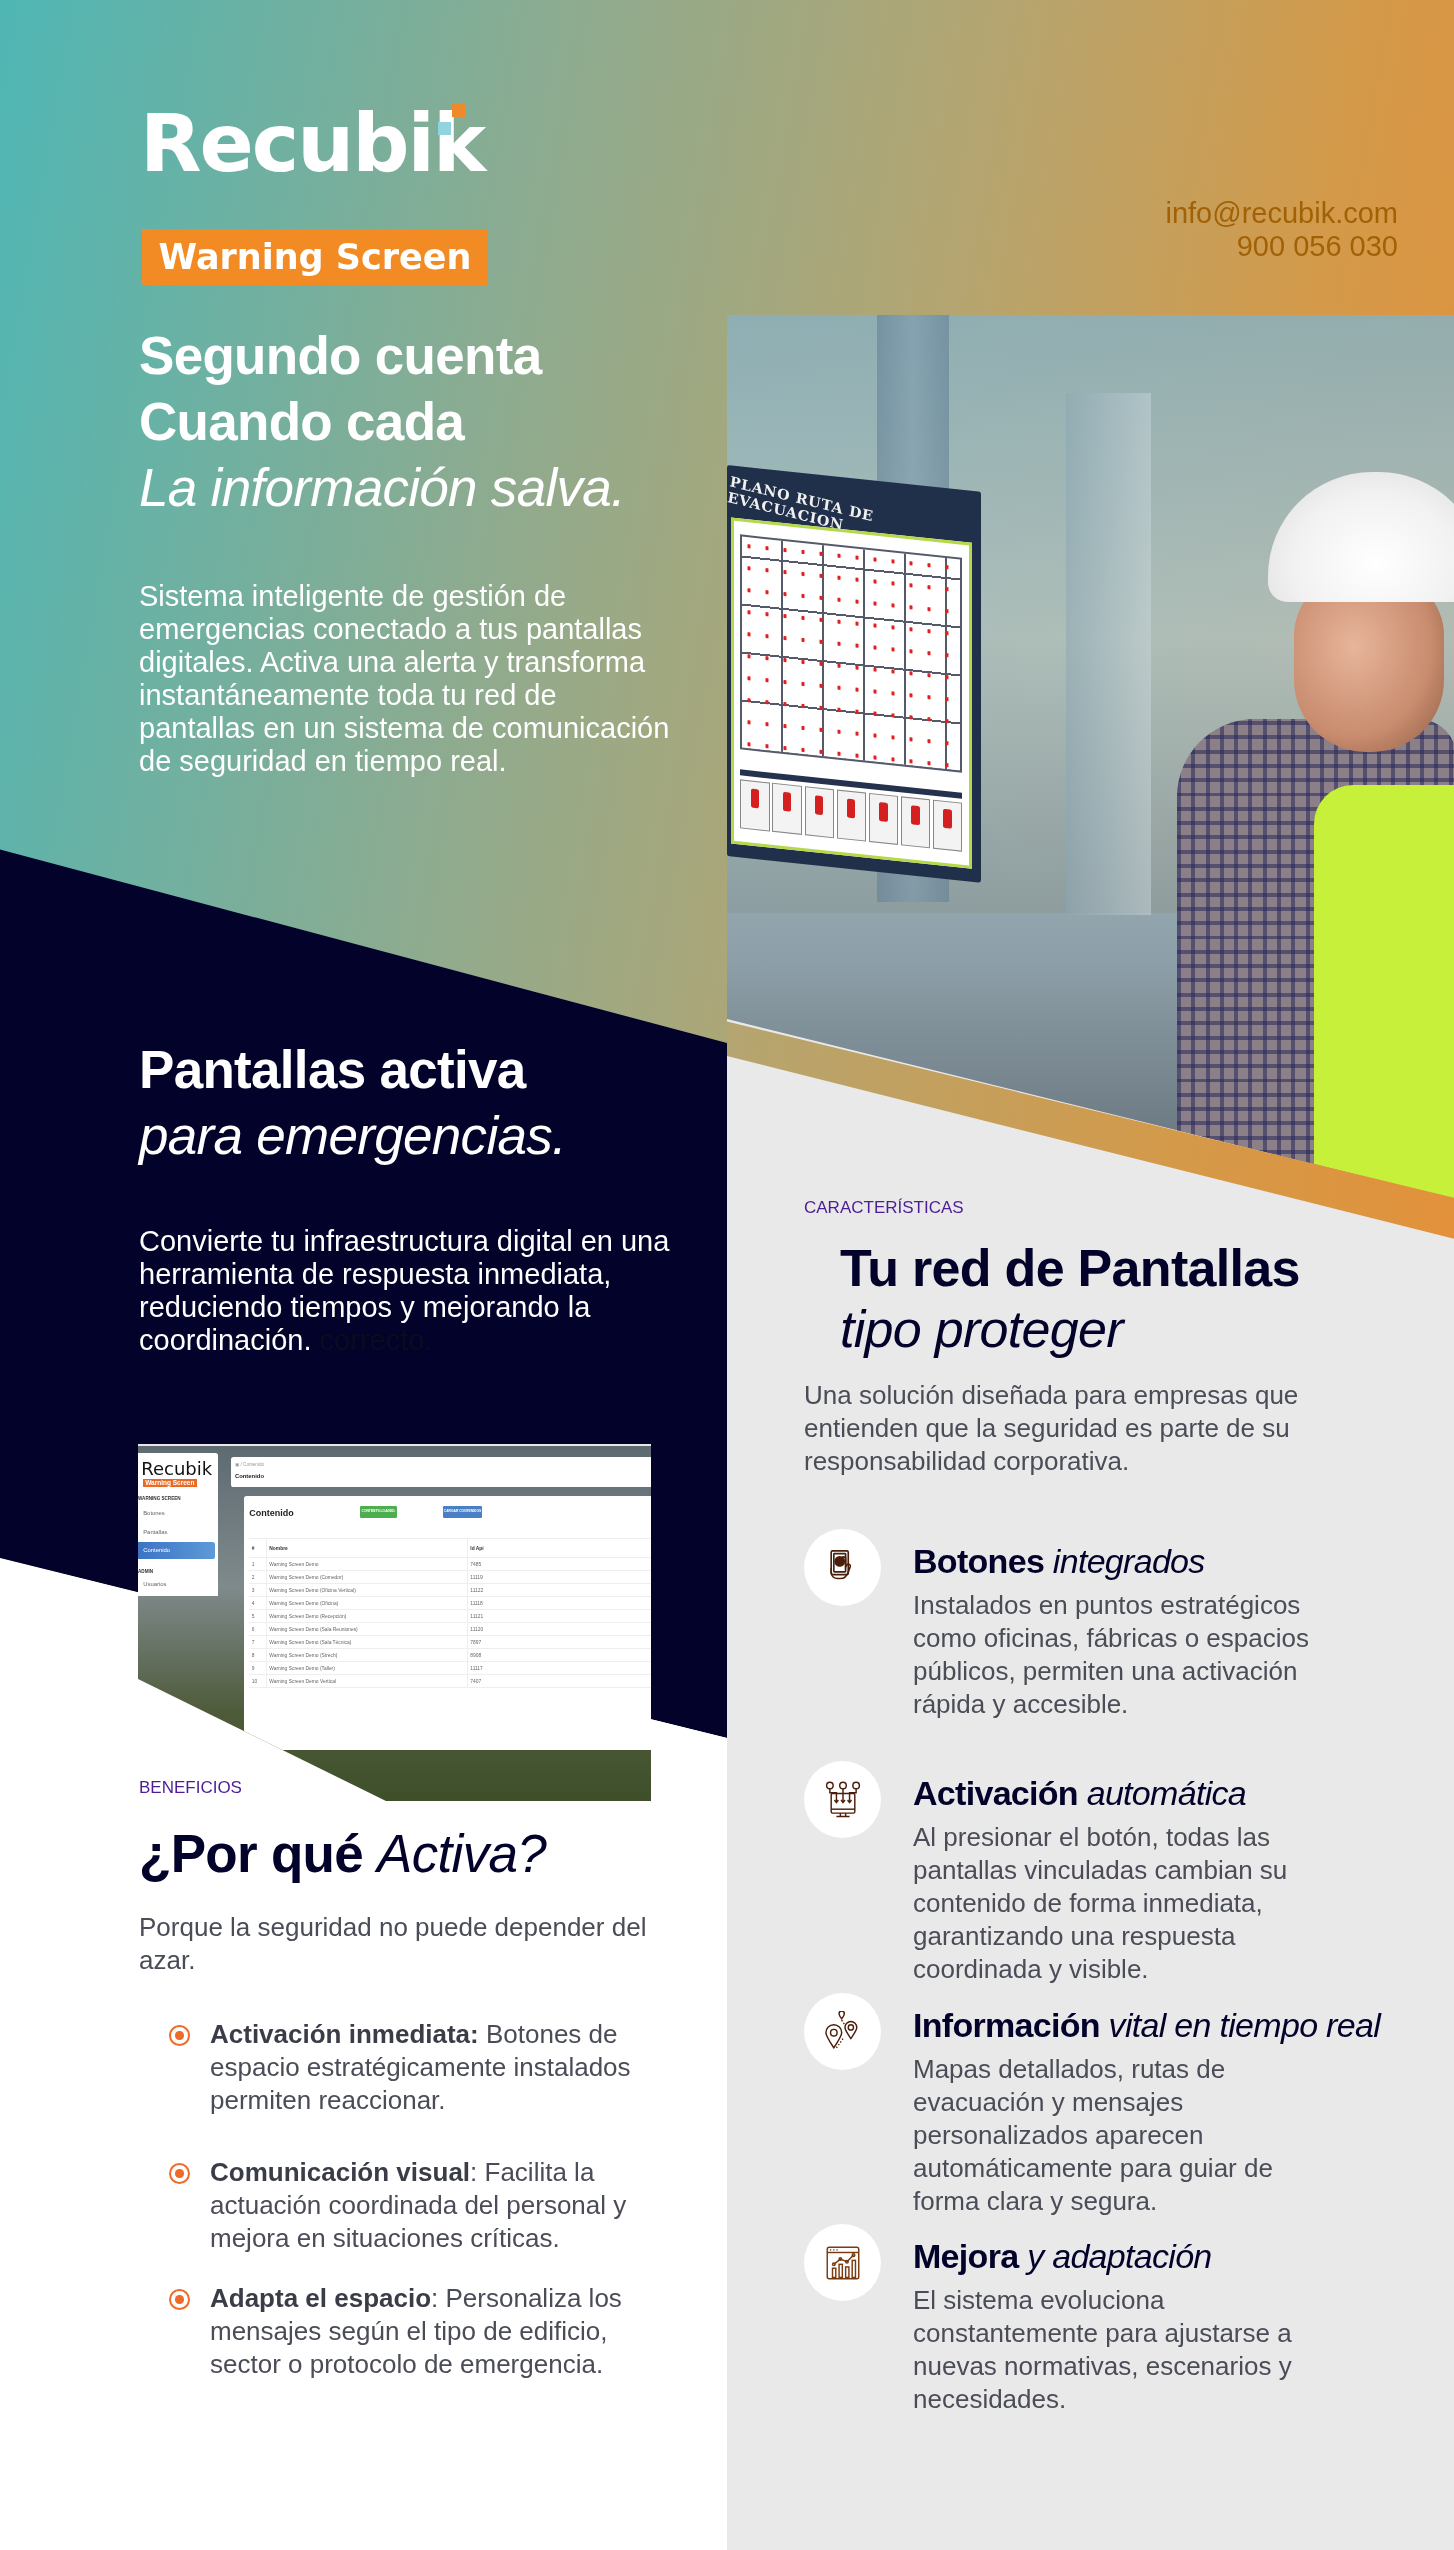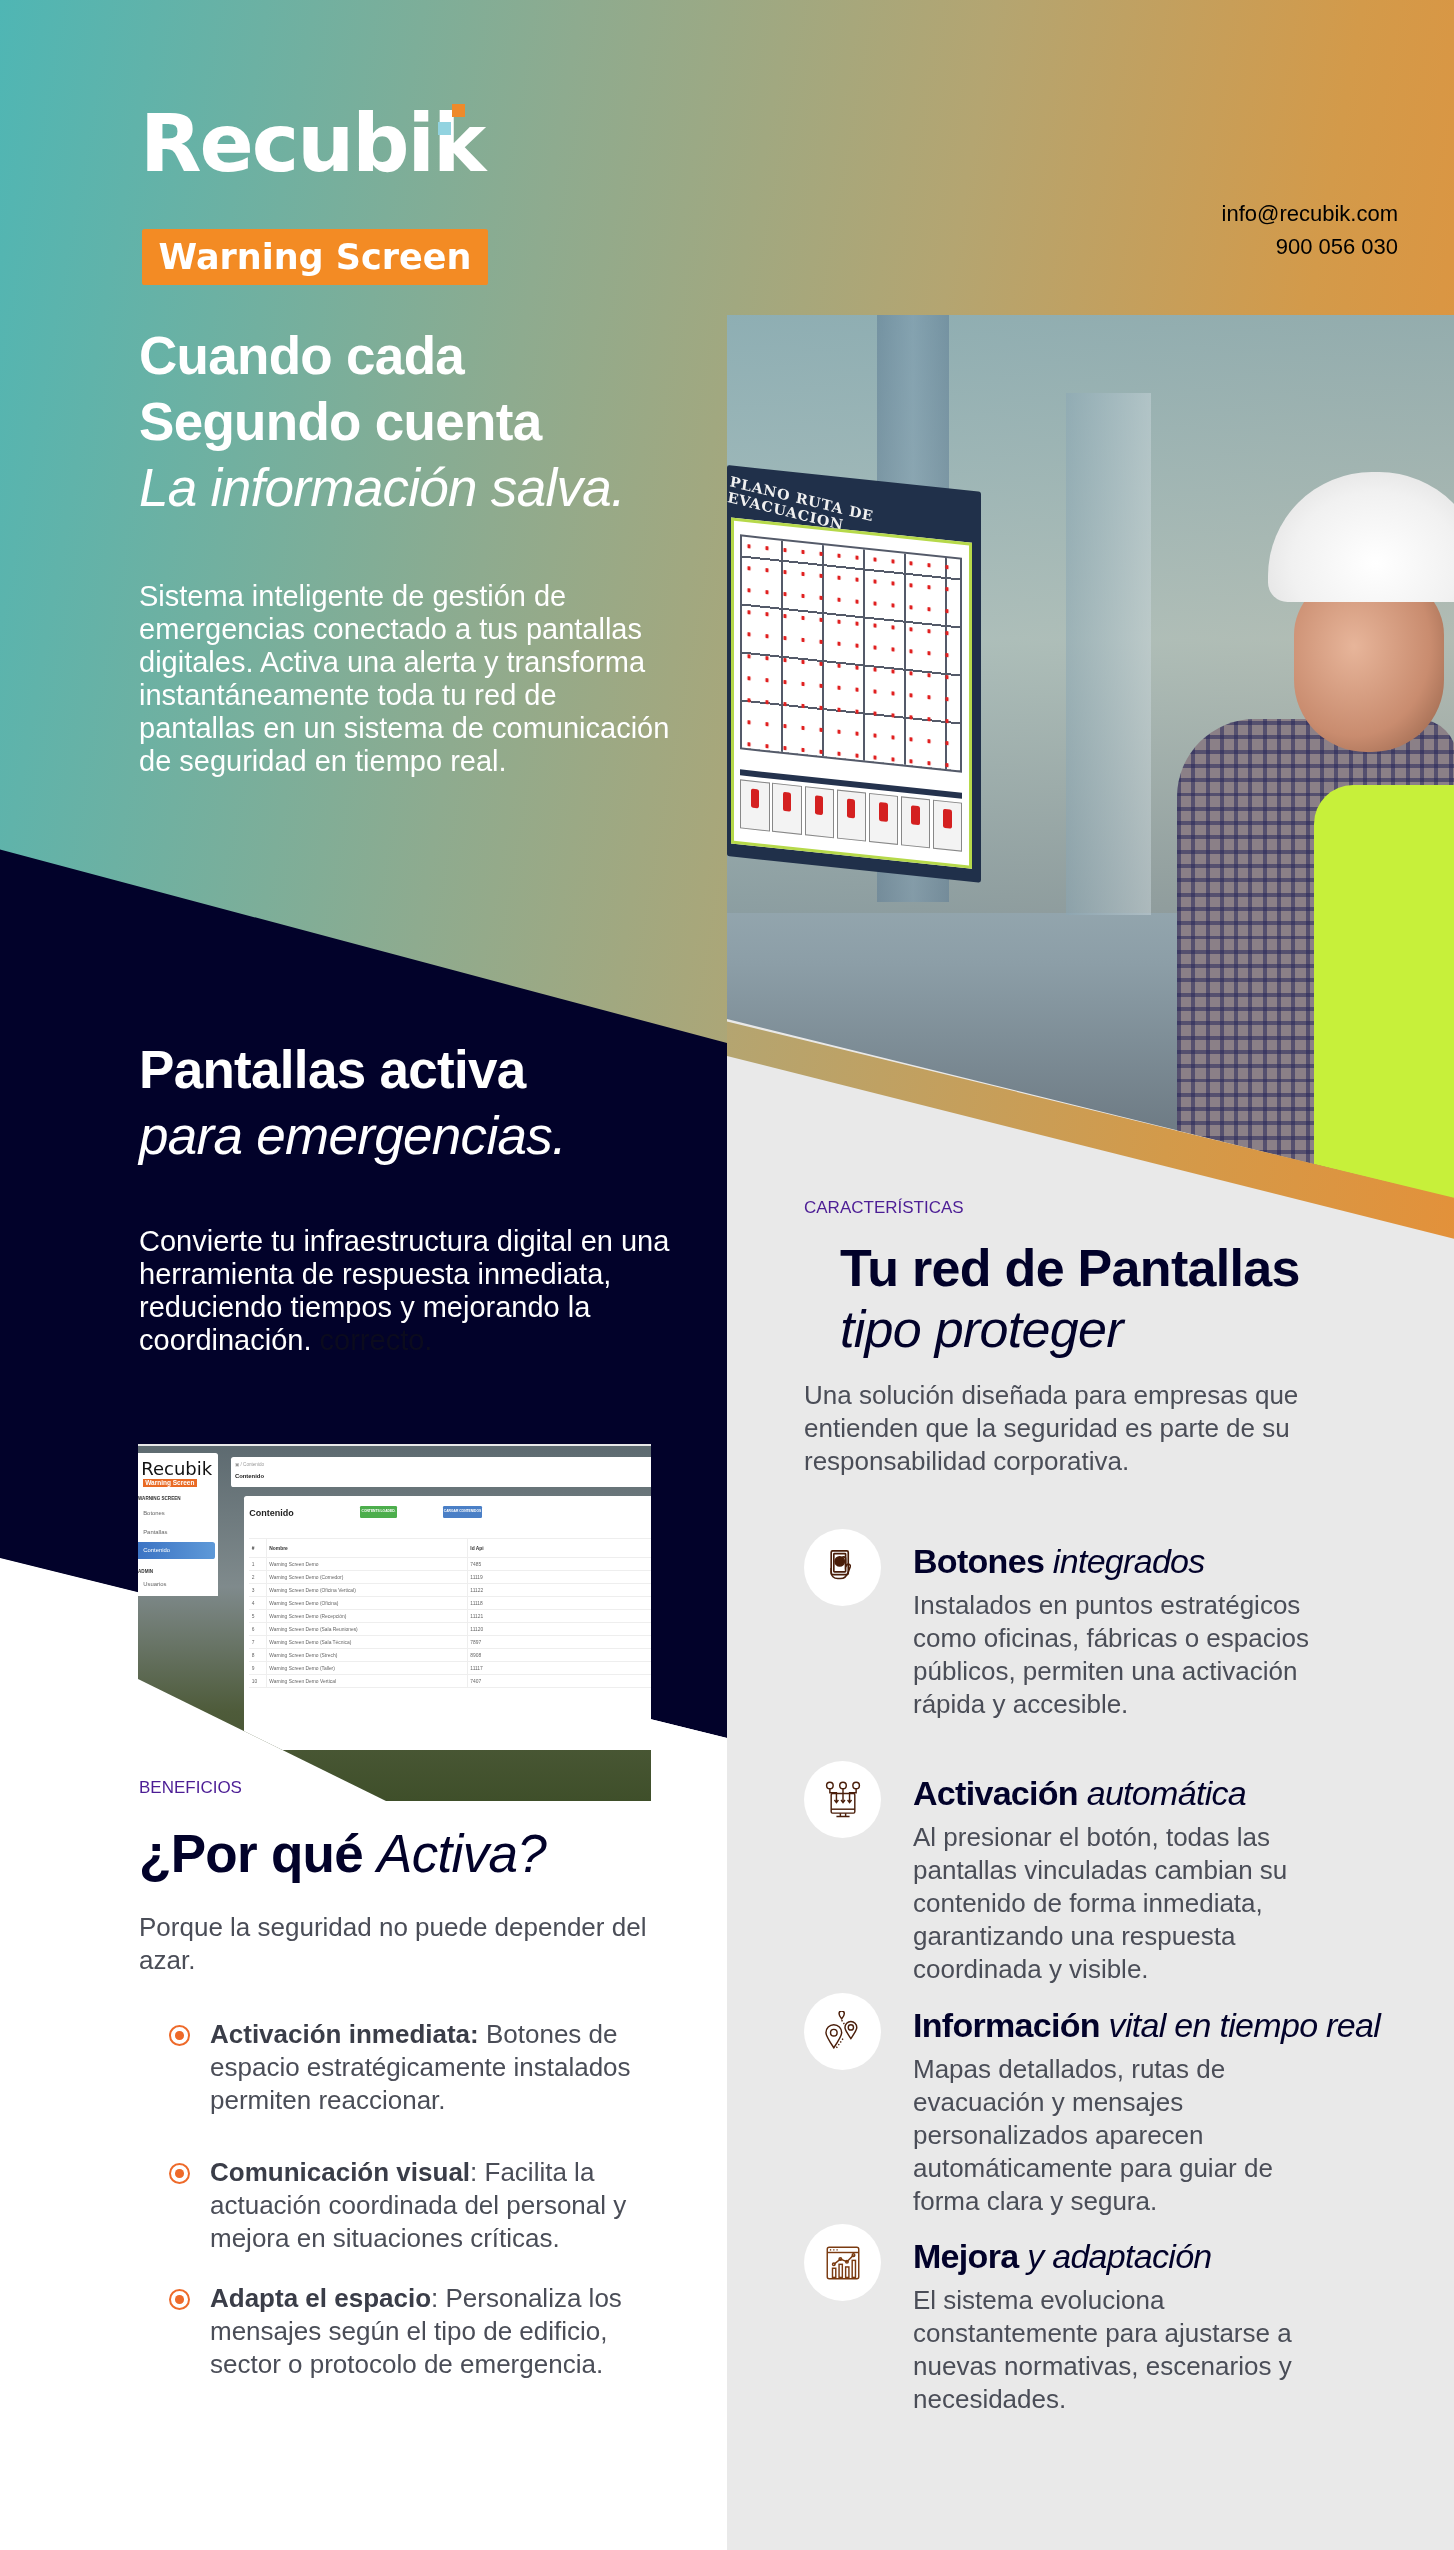--- a/index.html
+++ b/index.html
@@ -127,21 +127,21 @@
   #logo .sq-orange { position:absolute; left: 312px; top: 0; width: 13px; height: 13px; background:#ef8a2a; }
   #logo .sq-blue { position:absolute; left: 298px; top: 18px; width: 13px; height: 13px; background:#92d3e0; }
   #logo .badge {
     position: absolute; left: 2px; top: 125px; width: 346px; height: 56px;
     background: #f38b24; border-radius: 2.6px;
     color: #ffffff; font-family: "DejaVu Sans", sans-serif; font-weight: bold;
     font-size: 35px; line-height: 56px; text-align: center;
   }
   #contact {
     right: 57px; top: 197px; text-align: right;
-    color: #000000; font-size: 22px; line-height: 33px;
+    color: #a16207; font-size: 29px; line-height: 33px;
   }
 
   
   #hero-title { left: 139px; top: 323px; width: 574px; color: #ffffff; }
   .h-bold { font-weight: bold; font-size: 53px; line-height: 66px; letter-spacing: -0.7px; display: block; }
   .h-ital { font-style: italic; font-size: 53px; line-height: 66px; letter-spacing: -0.7px; display: block; font-weight: normal; }
   #hero-desc {
     left: 139px; top: 580px; width: 535px;
     color: #ffffff; font-size: 29px; line-height: 33px;
   }
@@ -308,22 +308,22 @@
   <div class="sq-orange"></div>
   <div class="badge">Warning Screen</div>
 </div>
 
 <div id="contact" class="abs">
   <div>info@recubik.com</div>
   <div>900 056 030</div>
 </div>
 
 <div id="hero-title" class="abs">
+  <span class="h-bold">Segundo cuenta</span>
   <span class="h-bold">Cuando cada</span>
-  <span class="h-bold">Segundo cuenta</span>
   <span class="h-ital">La información salva.</span>
 </div>
 <p id="hero-desc" class="abs">Sistema inteligente de gestión de emergencias conectado a tus pantallas digitales. Activa una alerta y transforma instantáneamente toda tu red de pantallas en un sistema de comunicación de seguridad en tiempo real.</p>
 
 <div id="pantallas-title" class="abs">
   <span class="h-bold">Pantallas activa</span>
   <span class="h-ital">para emergencias.</span>
 </div>
 <p id="pantallas-desc" class="abs"><span>Convierte tu infraestructura digital en una herramienta de respuesta inmediata, reduciendo tiempos y mejorando la coordinación.</span> <span class="ghost">correcto.</span></p>
 

